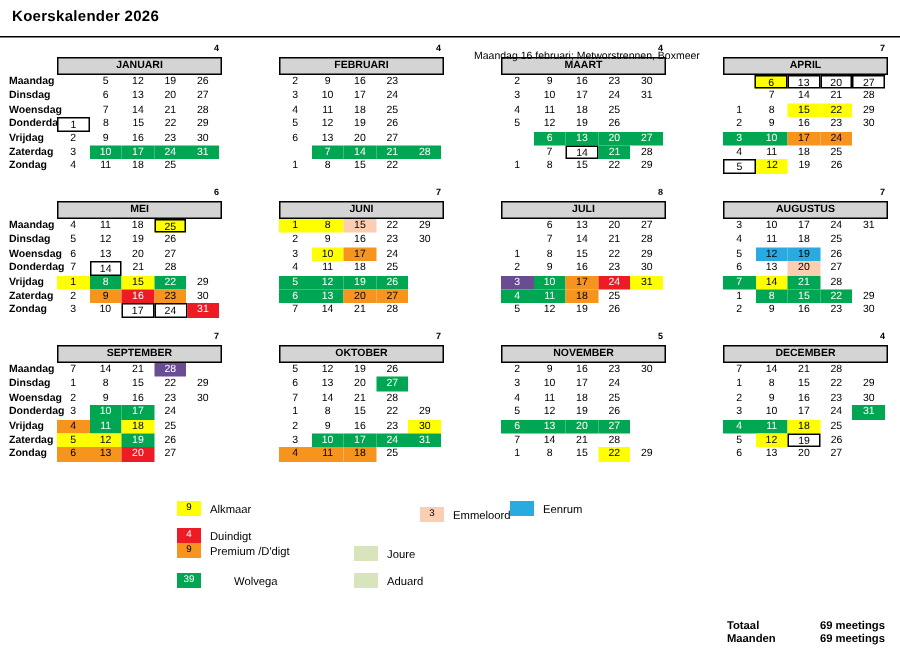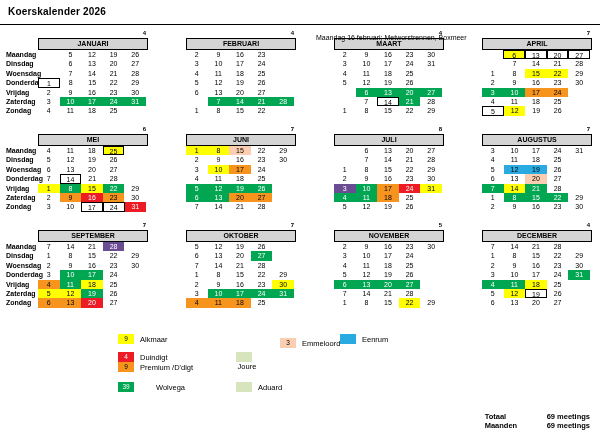--- a/index.html
+++ b/index.html
@@ -883,21 +883,21 @@
       <span class="lgtxt">Eenrum</span>
     </div>
     <div class="lgitem" style="left: 118px; top: 22px;">
       <span class="sw c-red">4</span>
       <span class="lgtxt">Duindigt</span>
     </div>
     <div class="lgitem" style="left: 118px; top: 32px;">
       <span class="sw c-orange">9</span>
       <span class="lgtxt">Premium /D'digt</span>
     </div>
-    <div class="lgitem" style="left: 236px; top: 22px; flex-direction: column;">
+    <div class="lgitem" style="left: 236px; top: 34px;">
       <span class="sw c-lgreen"></span>
       <span class="lgtxt">Joure</span>
     </div>
     <div class="lgitem" style="left: 118px; top: 52px; gap: 16px;">
       <span class="sw c-green">39</span>
       <span class="lgtxt">Wolvega</span>
     </div>
     <div class="lgitem" style="left: 236px; top: 52px;">
       <span class="sw c-lgreen"></span>
       <span class="lgtxt">Aduard</span>

